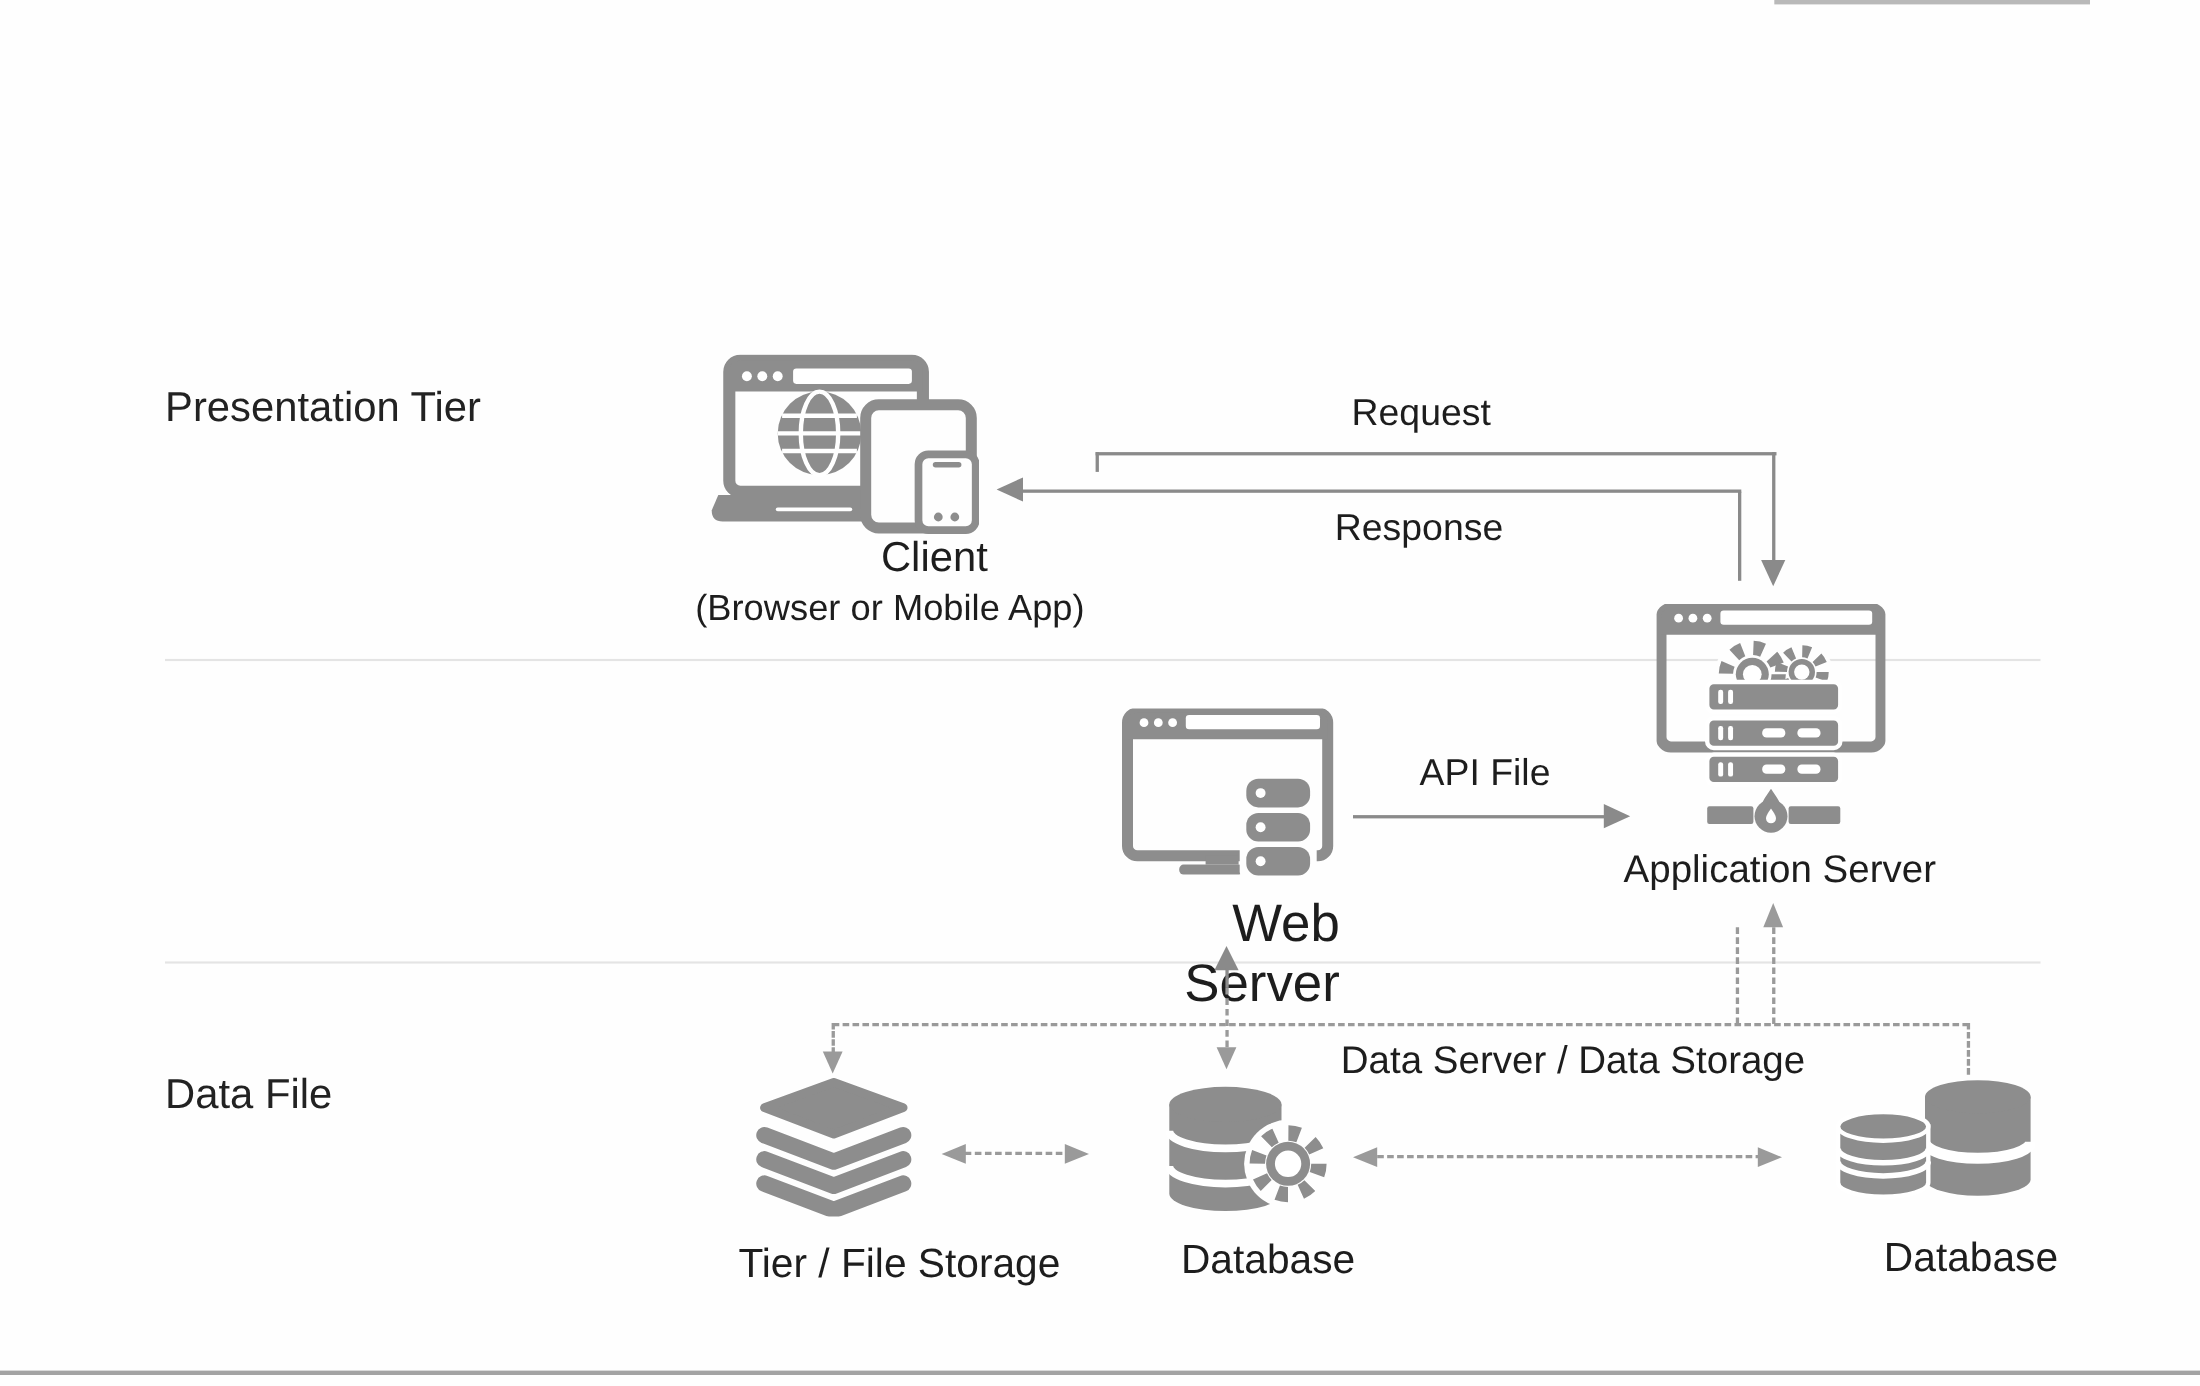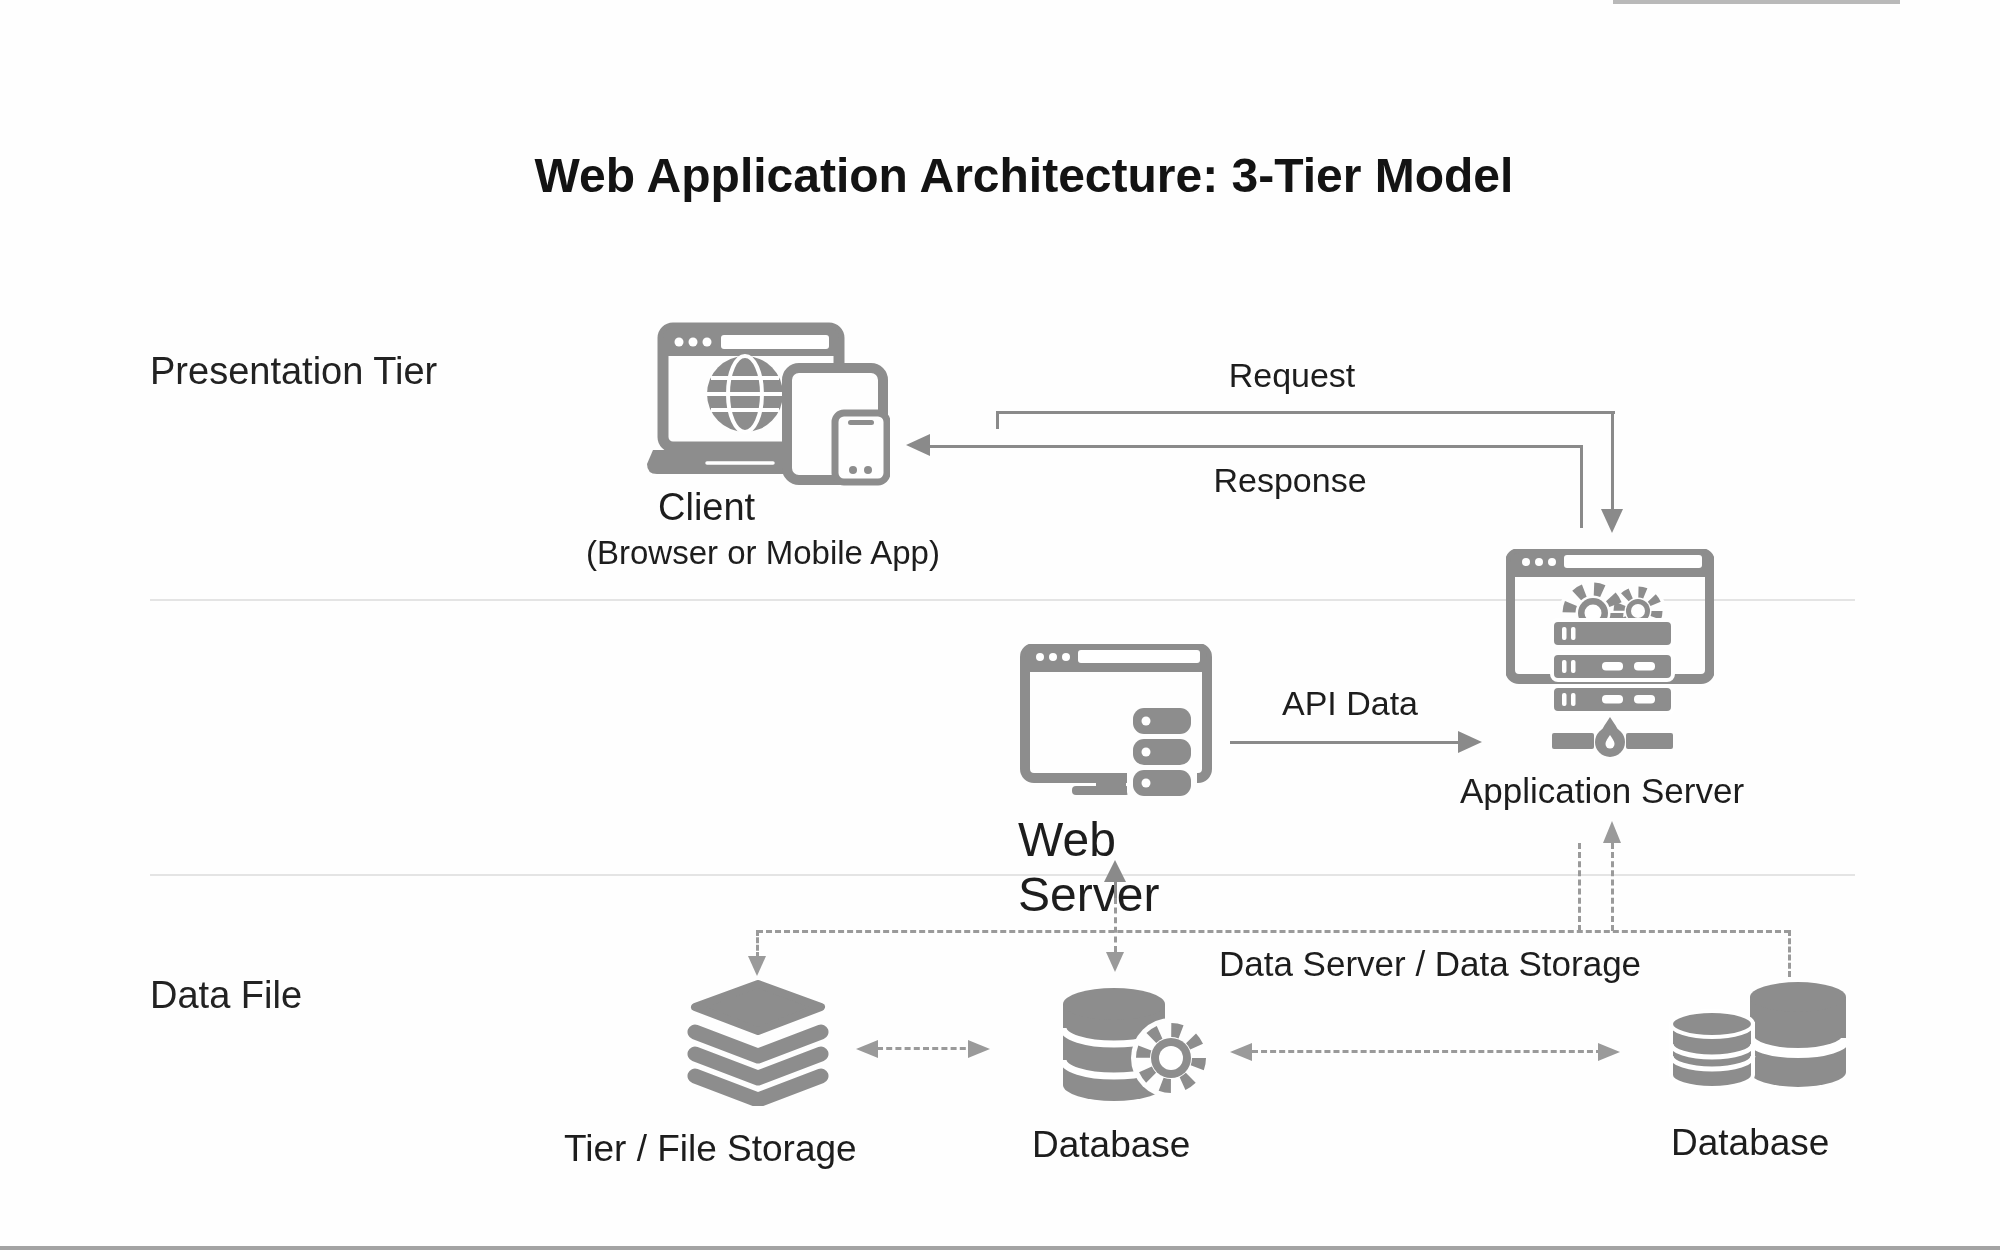--- a/index.html
+++ b/index.html
@@ -9,21 +9,21 @@
   }
   .abs{position:absolute;}
   .title{
     left:48px;top:148px;width:1952px;text-align:center;
     font-size:48px;font-weight:bold;color:#131313;letter-spacing:0px;
   }
   .tier-label{left:150px;font-size:38px;color:#222;}
   .sep{left:150px;width:1705px;height:2px;background:#e4e4e4;}
   .rule-top{left:1613px;top:0;width:287px;height:4px;background:#b9b9b9;}
   .rule-bottom{left:0;top:1246px;width:2000px;height:4px;background:#a3a3a3;}
-  .node-label{text-align:left;font-size:37px;color:#1d1d1d;}
+  .node-label{text-align:right;font-size:37px;color:#1d1d1d;}
   .edge-label{text-align:center;font-size:34px;color:#1d1d1d;}
   .solid-h{height:3px;background:#8a8a8a;}
   .solid-v{width:3px;background:#8a8a8a;}
   .dash-h{height:0;border-top:3px dashed #9a9a9a;}
   .dash-v{width:0;border-left:3px dashed #9a9a9a;}
   .tri{width:0;height:0;}
   .tri-down{border-left:11px solid transparent;border-right:11px solid transparent;border-top:24px solid #8a8a8a;}
   .tri-up{border-left:11px solid transparent;border-right:11px solid transparent;border-bottom:22px solid #8a8a8a;}
   .tri-left{border-top:11px solid transparent;border-bottom:11px solid transparent;border-right:24px solid #8a8a8a;}
   .tri-right{border-top:11px solid transparent;border-bottom:11px solid transparent;border-left:24px solid #8a8a8a;}
@@ -33,21 +33,20 @@
   .tri-right-sm{border-top:9px solid transparent;border-bottom:9px solid transparent;border-left:22px solid #9a9a9a;}
 </style>
 </head>
 <body>
 
 <div id="canvas">
 
   <div class="abs rule-top"></div>
   <div class="abs rule-bottom"></div>
 
-  <div class="abs title">Web Application Architecture: 3-Tier Model</div>
 
   <div class="abs sep" style="top:599px"></div>
   <div class="abs sep" style="top:874px"></div>
 
   <div class="abs tier-label" style="top:350px">Presentation Tier</div>
   <div class="abs tier-label" style="top:974px">Data File</div>
 
   <div class="abs" style="left:645px;top:322px">
     <svg width="245" height="168" viewBox="0 0 245 168">
       <g fill="#8d8d8d">
@@ -114,21 +113,21 @@
         <circle cx="126" cy="77" r="4.5" fill="#fff"></circle>
         <circle cx="126" cy="108" r="4.5" fill="#fff"></circle>
         <circle cx="126" cy="139" r="4.5" fill="#fff"></circle>
       </g>
     </svg>
   </div>
   <div class="abs node-label" style="left:1018px;top:812px;width:200px;font-size:48px">Web Server</div>
 
   <div class="abs solid-h" style="left:1230px;top:741px;width:234px"></div>
   <div class="abs tri tri-right" style="left:1458px;top:731px"></div>
-  <div class="abs edge-label" style="left:1245px;top:684px;width:210px">API Data</div>
+  <div class="abs edge-label" style="left:1245px;top:684px;width:210px">API File</div>
 
   <div class="abs" style="left:1506px;top:549px">
     <svg width="208" height="212" viewBox="0 0 208 212">
       <g fill="#8d8d8d">
         <rect x="4" y="4" width="200" height="126" rx="9" fill="none" stroke="#8d8d8d" stroke-width="10"></rect>
         <path d="M4,13 q0,-9 9,-9 h182 q9,0 9,9 v15 h-200 z"></path>
         <circle cx="20" cy="13" r="4" fill="#fff"></circle>
           <circle cx="33" cy="13" r="4" fill="#fff"></circle>
           <circle cx="46" cy="13" r="4" fill="#fff"></circle>
         <rect x="58" y="6" width="138" height="13" rx="3" fill="#fff"></rect>

